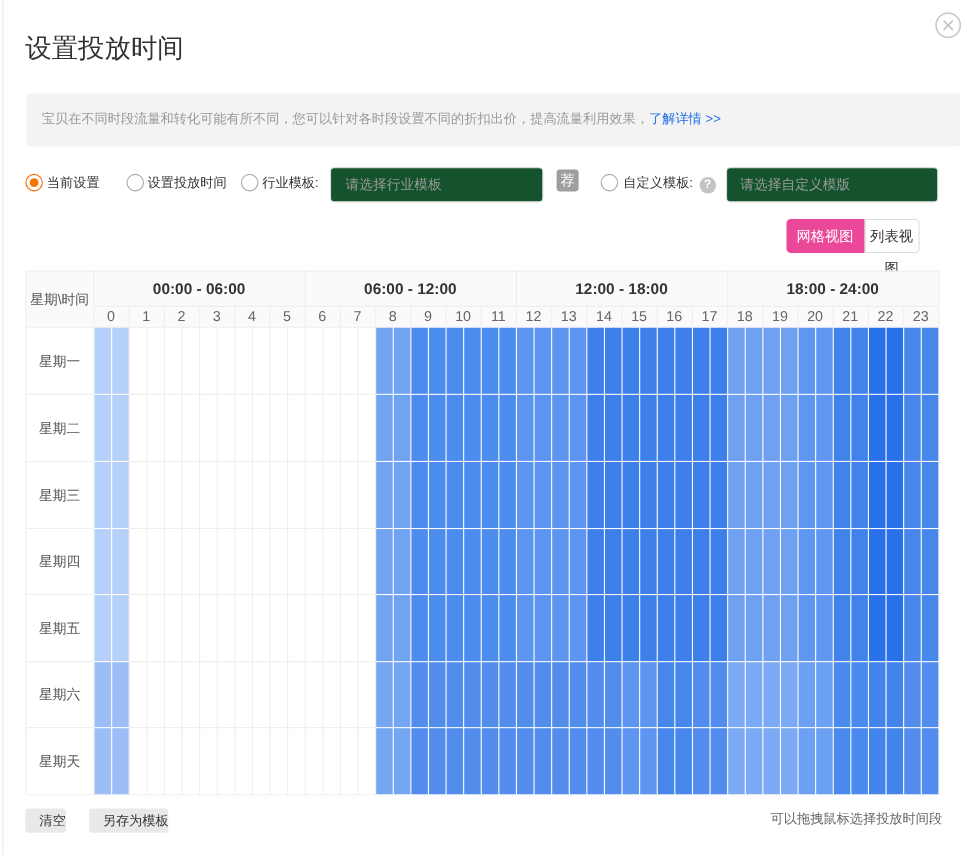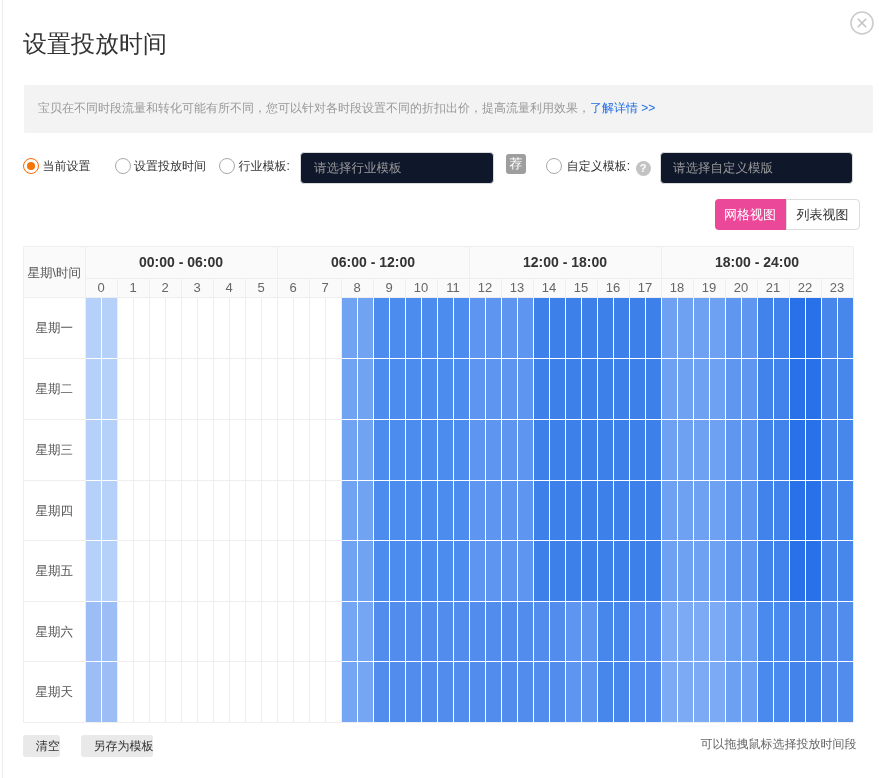--- a/index.html
+++ b/index.html
@@ -1,18 +1,18 @@
 <!DOCTYPE html>
 <html><head><meta charset="utf-8">
 <style>
 * { margin:0; padding:0; box-sizing:border-box; }
 html,body { width:879px; height:778px; background:#fff; font-family:"Liberation Sans",sans-serif; position:relative; overflow:hidden; }
 .abs { position:absolute; }
 .ring { position:absolute; width:16px; height:16px; border:1px solid #a9a9a9; border-radius:50%; background:#fff; }
-.inp { position:absolute; height:32.5px; border:1px solid #dcdcdc; border-radius:4px; background:#0f172a; color:#9a9a9a; font-size:12.5px; line-height:30.5px; padding-left:13px; }
+.inp { position:absolute; height:32.5px; border:1px solid #dcdcdc; border-radius:4px; background:#14532d; color:#9a9a9a; font-size:12.5px; line-height:30.5px; padding-left:13px; }
 .btn { position:absolute; height:22px; background:#e9e9e9; border-radius:3px; color:#333; font-size:12px; line-height:22px; text-align:right; }
 .lbl { position:absolute; top:160px; font-size:12px; color:#333; line-height:12.5px; }
 </style></head>
 <body>
 <div class="abs" style="left:1.7px;top:0;width:1.6px;height:778px;background:#ececec"></div>
 <div class="abs" style="left:23px;top:27.5px;font-size:24px;color:#333">设置投放时间</div>
 <svg class="abs" style="left:849px;top:10px" width="26" height="26" viewBox="0 0 26 26">
 <circle cx="13" cy="13" r="11" fill="none" stroke="#ccc" stroke-width="1.6"></circle>
 <path d="M8.8 8.8L17.2 17.2M17.2 8.8L8.8 17.2" stroke="#c3c3c3" stroke-width="1.6" fill="none"></path>
 </svg>
@@ -26,21 +26,21 @@
 <div class="ring" style="left:218.9px;top:158px"></div>
 <div class="lbl" style="left:238.4px">行业模板:</div>
 <div class="inp" style="left:300px;top:151.5px;width:194.4px">请选择行业模板</div>
 <div class="abs" style="left:505.8px;top:153.5px;width:20.4px;height:20.4px;background:#9e9e9e;border-radius:3px;color:#fff;font-size:13px;line-height:20.4px;text-align:center">荐</div>
 <div class="ring" style="left:546.4px;top:158px"></div>
 <div class="lbl" style="left:566.7px">自定义模板: </div>
 <div class="abs" style="left:635.7px;top:161px;width:15px;height:15px;background:#c3c3c3;border-radius:50%;color:#fff;font-size:11px;font-weight:bold;line-height:15px;text-align:center">?</div>
 <div class="inp" style="left:660px;top:151.5px;width:192.8px;padding-left:12px">请选择自定义模版</div>
 
 <div class="abs" style="left:714.5px;top:199px;width:71px;height:31px;background:#ec4899;color:#fff;font-size:13px;line-height:31px;text-align:center;border-radius:4px 0 0 4px">网格视图</div>
-<div class="abs" style="left:785.5px;top:199px;width:74px;height:31px;border:1px solid #dcdcdc;background:#fff;color:#333;font-size:13px;line-height:29px;text-align:center;border-radius:0 4px 4px 0">列表视图</div>
+<div class="abs" style="left:785.5px;top:199px;width:50px;height:31px;border:1px solid #dcdcdc;background:#fff;color:#333;font-size:13px;line-height:29px;text-align:center;border-radius:0 4px 4px 0">列表视图</div>
 
 <svg width="879" height="778" viewBox="0 0 879 778" style="position:absolute;left:0;top:0">
     <rect x="24" y="247" width="829.5" height="475.5" fill="#fff"></rect>
     <rect x="24" y="247" width="829.5" height="50.5" fill="#fafafa"></rect>
     <path d="M23.5 246.5L853.5 246.5M23.5 722.5L853.5 722.5M23.5 246.5L23.5 722.5M853.5 246.5L853.5 722.5M85.5 278.5L853.5 278.5M23.5 297.5L853.5 297.5M23.5 358.5L85.5 358.5M117.5 358.5L341.5 358.5M23.5 419.5L85.5 419.5M117.5 419.5L341.5 419.5M23.5 480.5L85.5 480.5M117.5 480.5L341.5 480.5M23.5 540.5L85.5 540.5M117.5 540.5L341.5 540.5M23.5 601.5L85.5 601.5M117.5 601.5L341.5 601.5M23.5 661.5L85.5 661.5M117.5 661.5L341.5 661.5M85.5 246.5L85.5 722.5M277.5 246.5L277.5 278.5M469.5 246.5L469.5 278.5M661.5 246.5L661.5 278.5M117.5 278.5L117.5 297.5M149.5 278.5L149.5 297.5M181.5 278.5L181.5 297.5M213.5 278.5L213.5 297.5M245.5 278.5L245.5 297.5M277.5 278.5L277.5 297.5M309.5 278.5L309.5 297.5M341.5 278.5L341.5 297.5M373.5 278.5L373.5 297.5M405.5 278.5L405.5 297.5M437.5 278.5L437.5 297.5M469.5 278.5L469.5 297.5M501.5 278.5L501.5 297.5M533.5 278.5L533.5 297.5M565.5 278.5L565.5 297.5M597.5 278.5L597.5 297.5M629.5 278.5L629.5 297.5M661.5 278.5L661.5 297.5M693.5 278.5L693.5 297.5M725.5 278.5L725.5 297.5M757.5 278.5L757.5 297.5M789.5 278.5L789.5 297.5M821.5 278.5L821.5 297.5M117.5 297.5L117.5 722.5M133.5 297.5L133.5 722.5M149.5 297.5L149.5 722.5M165.5 297.5L165.5 722.5M181.5 297.5L181.5 722.5M197.5 297.5L197.5 722.5M213.5 297.5L213.5 722.5M229.5 297.5L229.5 722.5M245.5 297.5L245.5 722.5M261.5 297.5L261.5 722.5M277.5 297.5L277.5 722.5M293.5 297.5L293.5 722.5M309.5 297.5L309.5 722.5M325.5 297.5L325.5 722.5M341.5 297.5L341.5 722.5" stroke="#eeeeee" stroke-width="1" fill="none"></path>
     <rect x="86.0" y="298.0" width="15" height="60.0" fill="#b5d0f9"></rect>
     <rect x="102.0" y="298.0" width="15" height="60.0" fill="#b5d0f9"></rect>
     <rect x="342.0" y="298.0" width="15" height="60.0" fill="#70a3f2"></rect>
     <rect x="358.0" y="298.0" width="15" height="60.0" fill="#70a3f2"></rect>
     <rect x="374.0" y="298.0" width="15" height="60.0" fill="#4c8cee"></rect>

